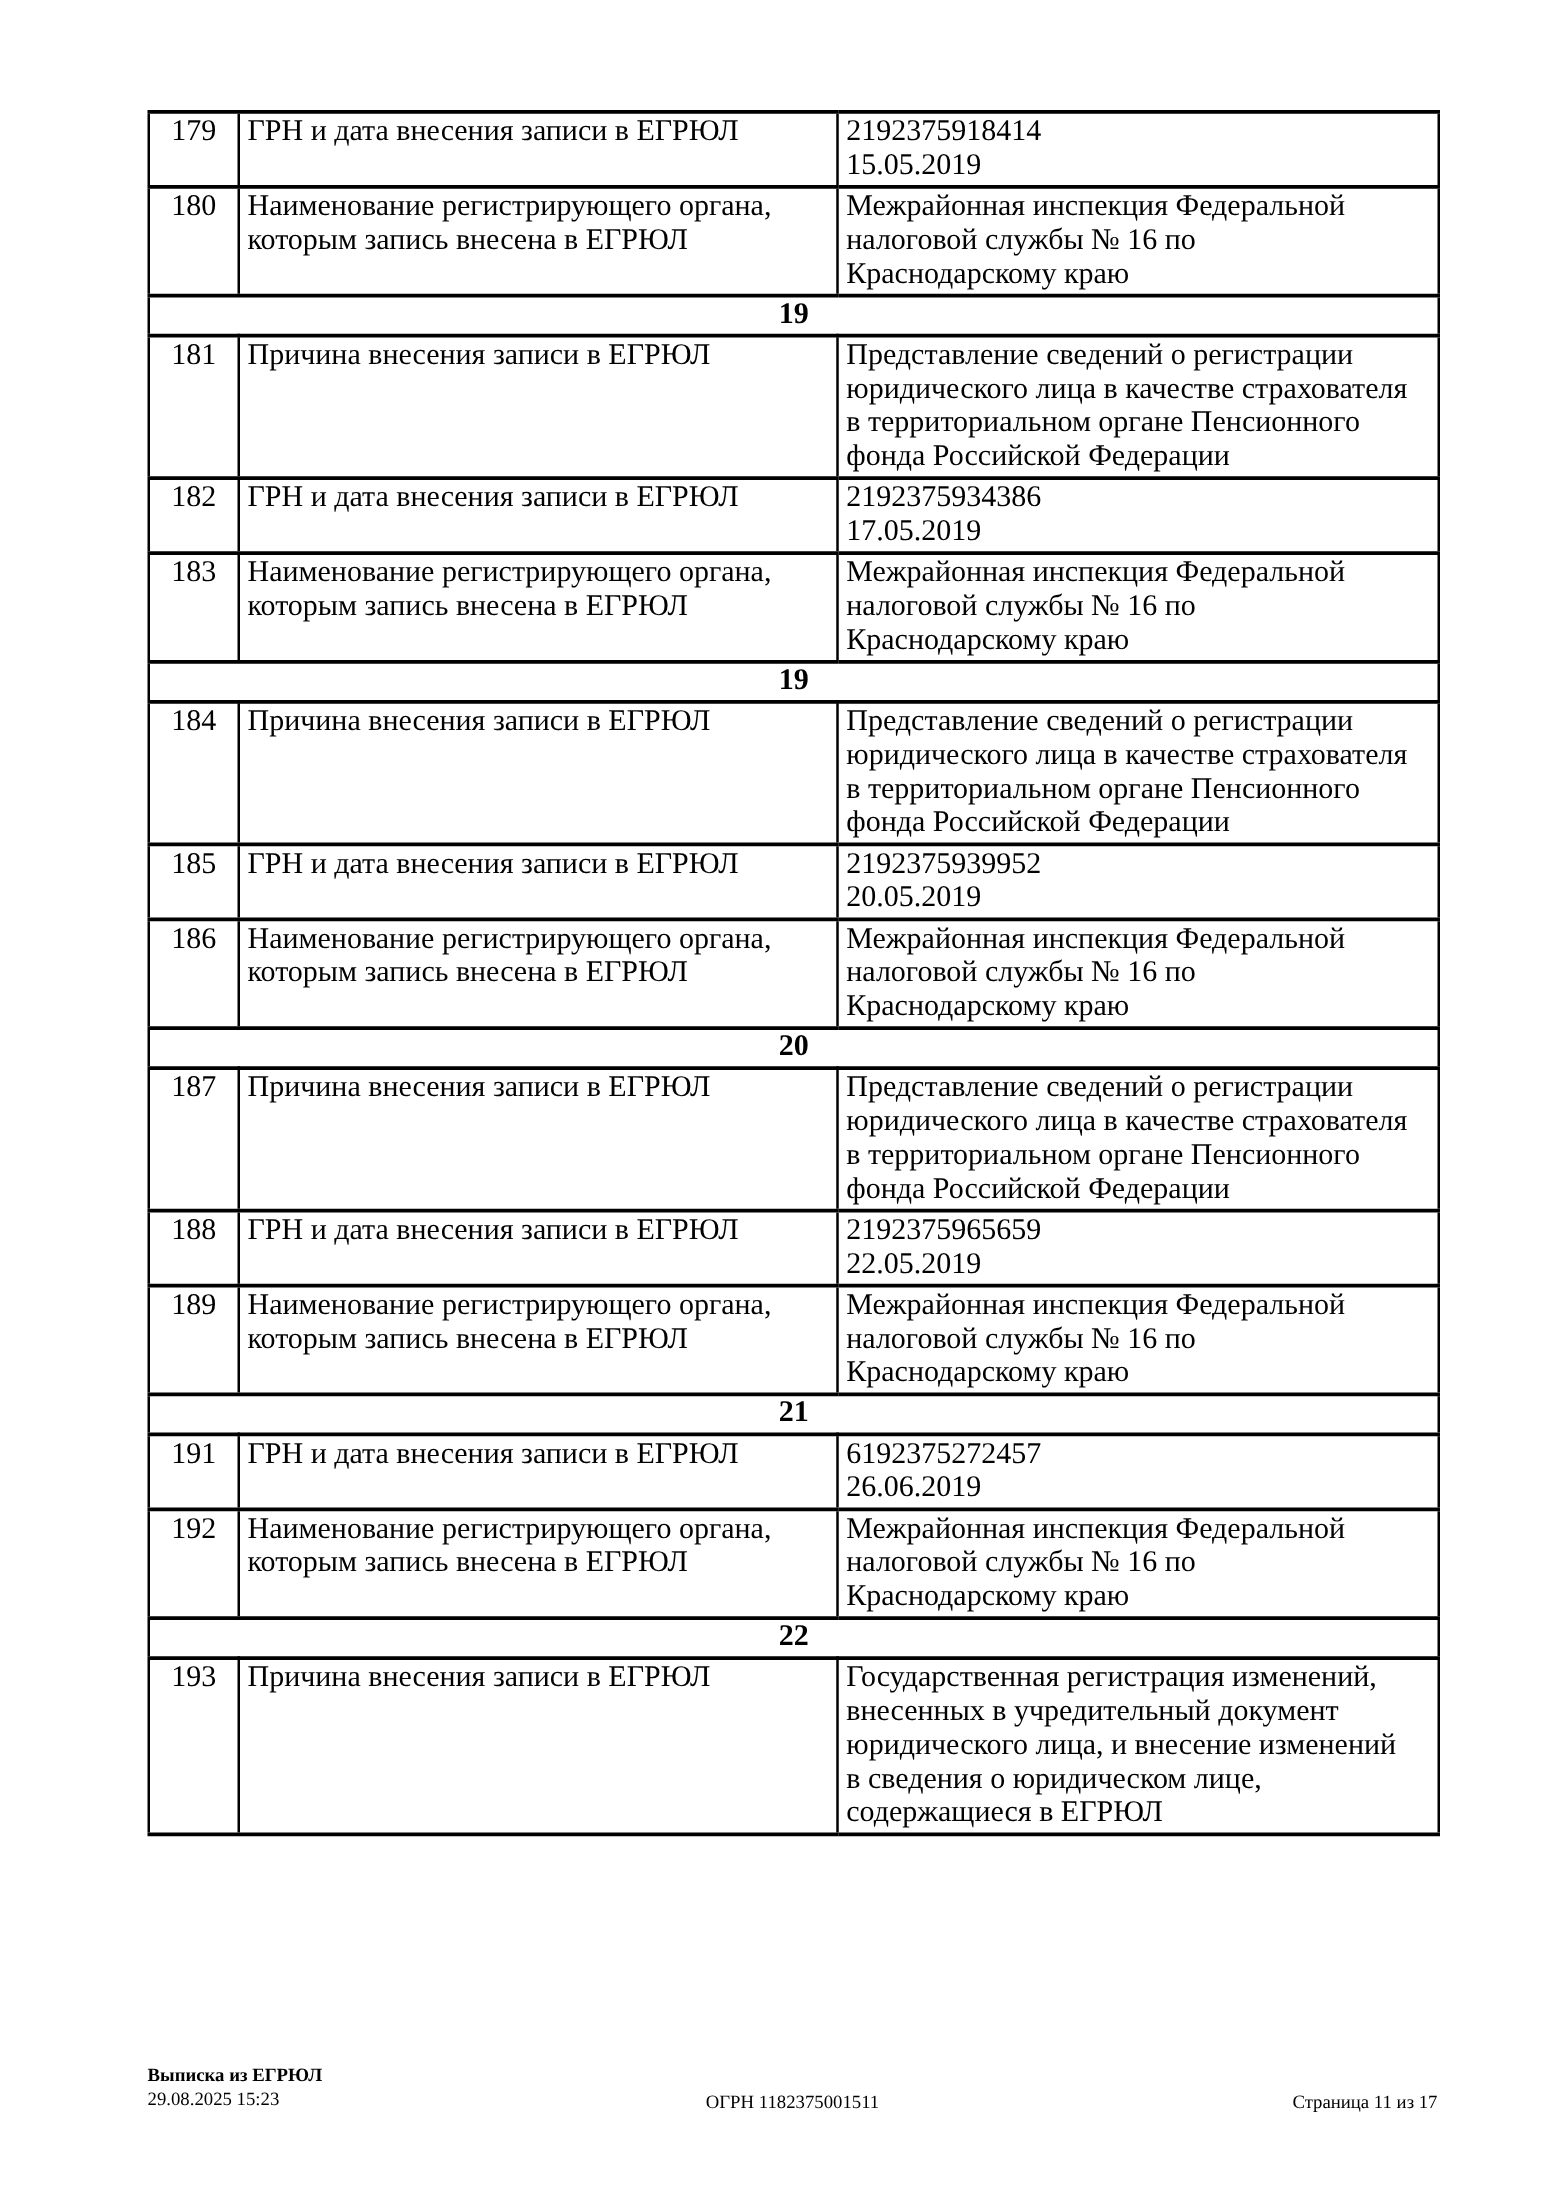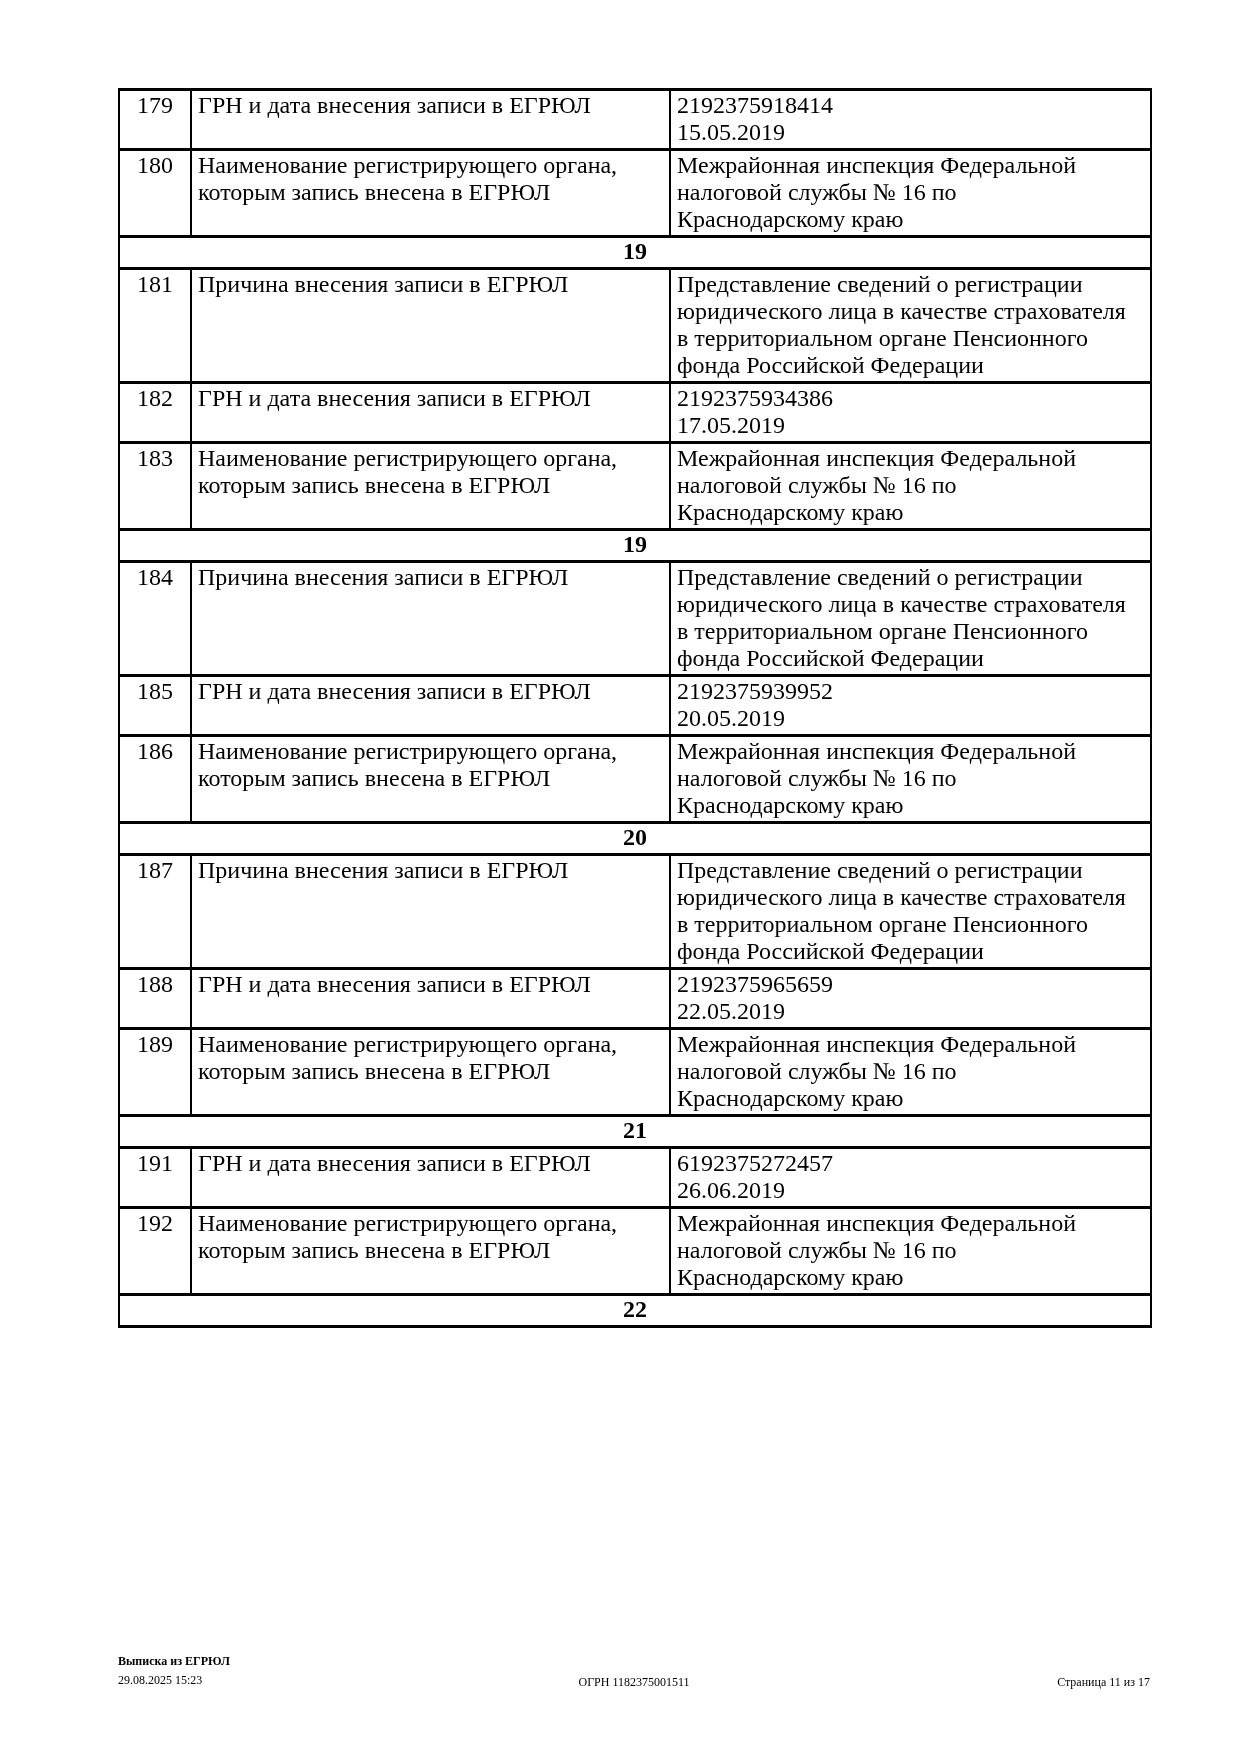--- a/index.html
+++ b/index.html
@@ -52,21 +52,21 @@
     font-weight: bold;
     white-space: normal;
     padding-top: 0;
   }
   .footer {
     position: absolute;
     left: 118px;
     top: 1652px;
     width: 1032px;
     height: 44px;
-    font-size: 12px;
+    font-size: 15px;
     line-height: 19px;
   }
   .f-left {
     position: absolute;
     left: 0;
     top: 0;
   }
   .f-doc-title { font-weight: bold; }
   .f-center {
     position: absolute;
@@ -194,20 +194,29 @@
       <tr class="rec h-org">
         <td class="c-num">192</td>
         <td class="c-label">Наименование регистрирующего органа,
 которым запись внесена в ЕГРЮЛ</td>
         <td class="c-value">Межрайонная инспекция Федеральной
 налоговой службы № 16 по
 Краснодарскому краю</td>
       </tr>
       <tr class="sec">
         <td colspan="3">22</td>
+      </tr>
+      <tr class="rec h-long">
+        <td class="c-num">193</td>
+        <td class="c-label">Причина внесения записи в ЕГРЮЛ</td>
+        <td class="c-value">Государственная регистрация изменений,
+внесенных в учредительный документ
+юридического лица, и внесение изменений
+в сведения о юридическом лице,
+содержащиеся в ЕГРЮЛ</td>
       </tr>
     </tbody>
 </table>
 
 <div class="footer">
   <div class="f-left">
     <div class="f-doc-title">Выписка из ЕГРЮЛ</div>
     <div>29.08.2025 15:23</div>
   </div>
   <div class="f-center">ОГРН 1182375001511</div>

